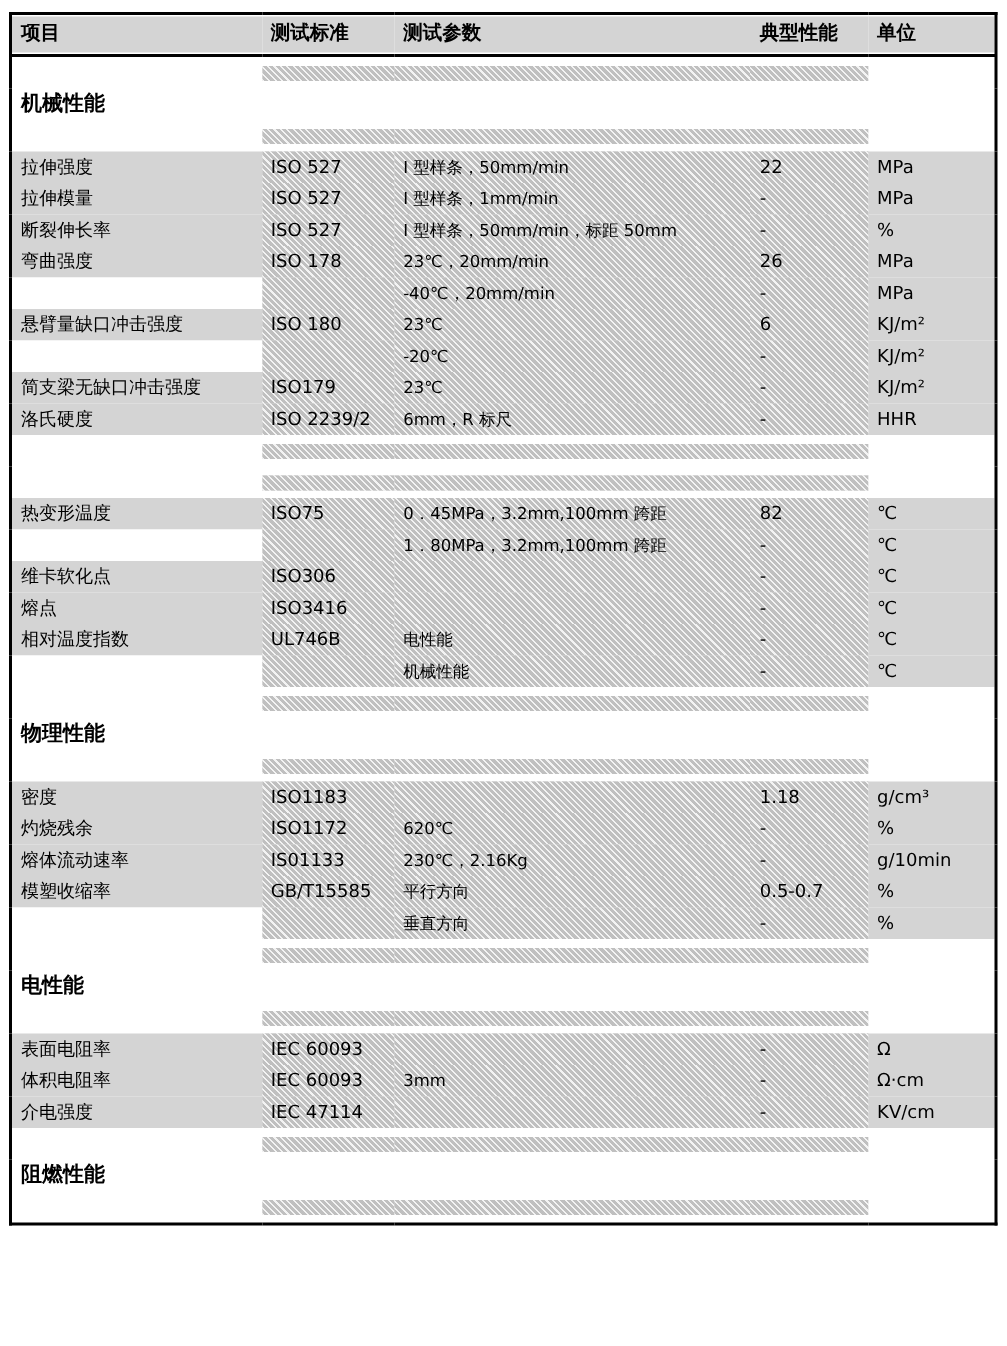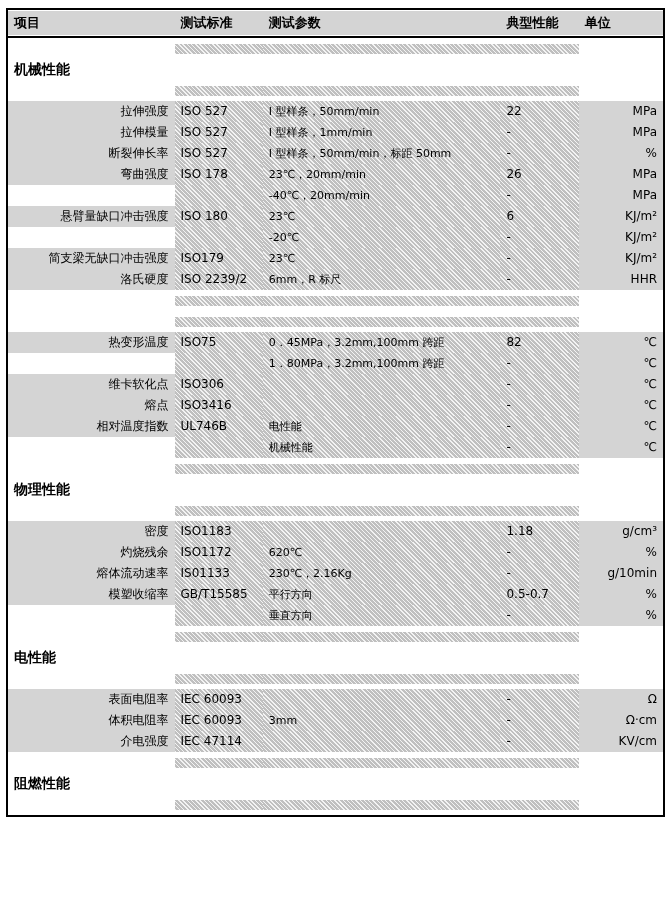--- a/index.html
+++ b/index.html
@@ -46,21 +46,21 @@
   td.sep-l { border-left: 1px solid #000000; }
 
   .cell {
     padding: 0 6px;
     white-space: nowrap;
     overflow: hidden;
     height: 21px;
     line-height: 21px;
     box-sizing: border-box;
   }
-  .shade   { background: #d4d4d4; text-align: right; }
+  .shade   { background: #d4d4d4; }
   .hatch   {
     background-color: #cfcfcf;
     background-image: repeating-linear-gradient(
         45deg,
         rgba(255,255,255,0.75) 0px,
         rgba(255,255,255,0.75) 1px,
         rgba(190,190,190,0.9) 1px,
         rgba(190,190,190,0.9) 3px);
   }
   .plain   { background: #ffffff; }

